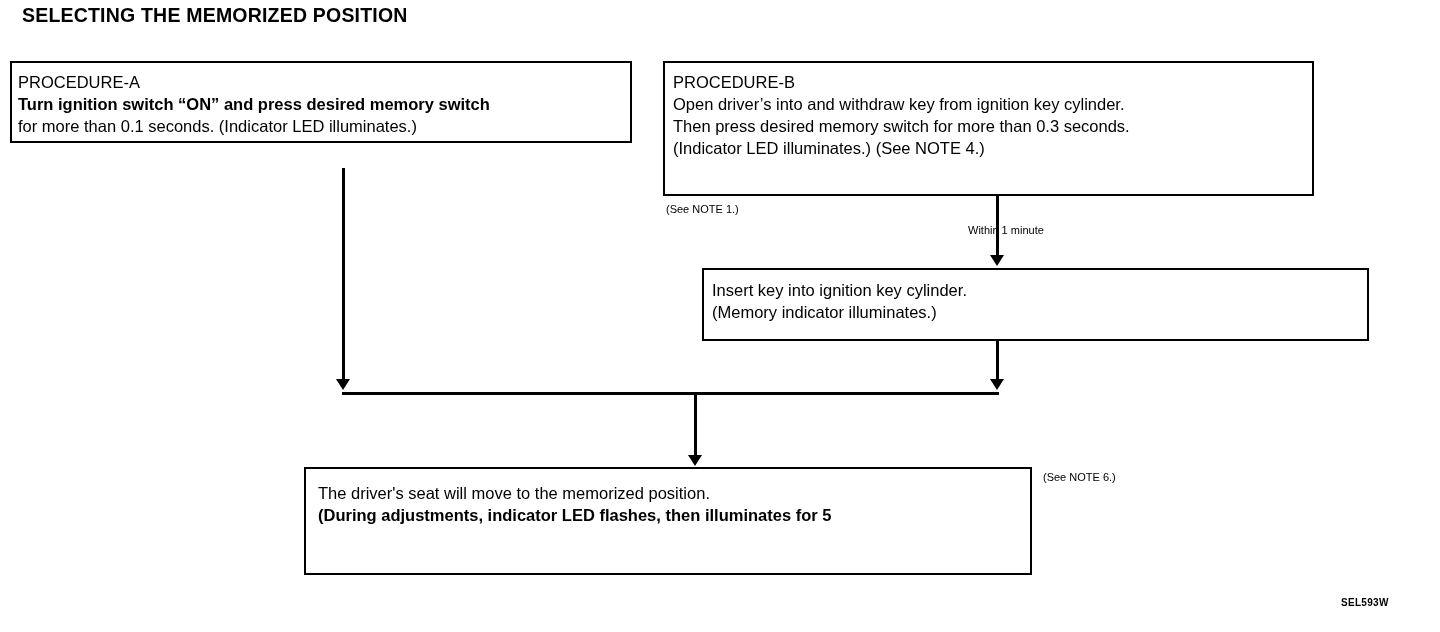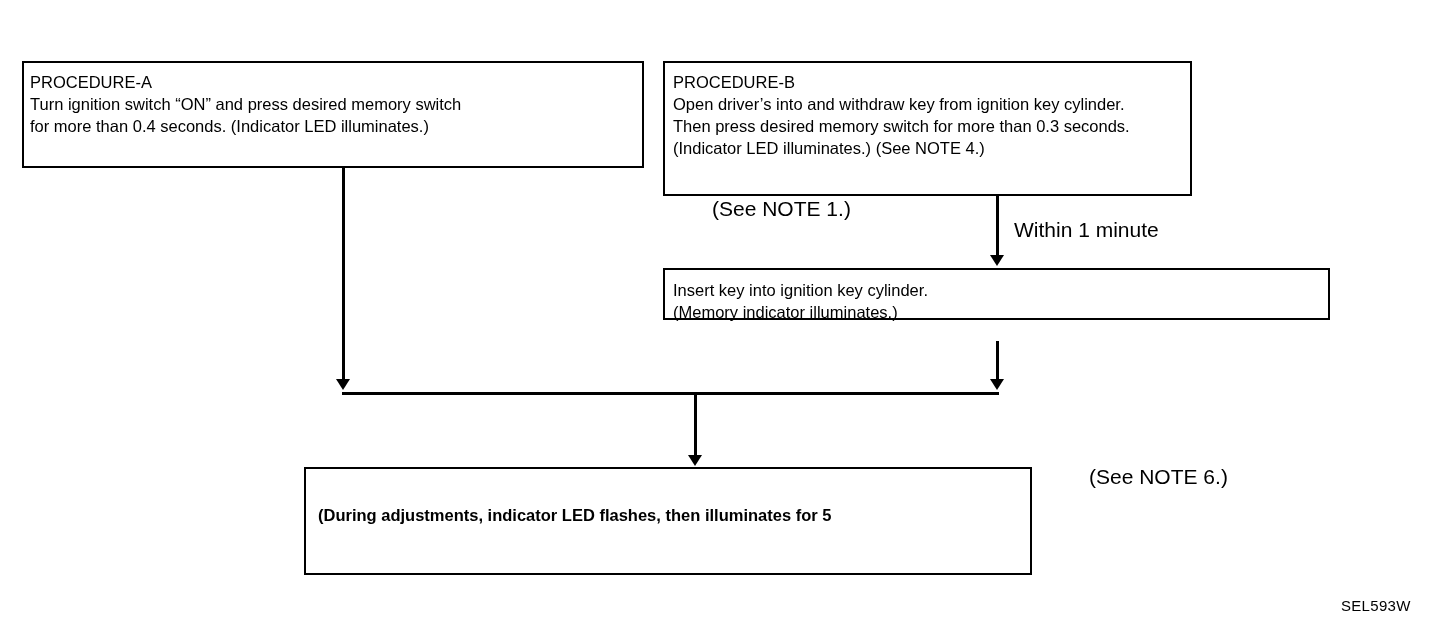--- a/index.html
+++ b/index.html
@@ -34,29 +34,28 @@
     background: #ffffff;
   }
   .box-text {
     position: absolute;
     font-size: 16.5px;
     line-height: 22px;
     white-space: pre;
   }
   .free-text {
     position: absolute;
-    font-size: 21px;
+    font-size: 11px;
     line-height: 22px;
     white-space: pre;
-    margin-left: 46px;
   }
   .code {
     position: absolute;
-    font-size: 15px;
-    font-weight: normal;
+    font-size: 10px;
+    font-weight: bold;
     letter-spacing: 0.3px;
     white-space: nowrap;
   }
   .vline {
     position: absolute;
     width: 3px;
     background: #000000;
   }
   .hline {
     position: absolute;
@@ -70,58 +69,60 @@
     border-left: 7px solid transparent;
     border-right: 7px solid transparent;
     border-top: 11px solid #000000;
   }
 </style>
 </head>
 <body>
 
 <div id="page">
 
+  <div class="title">SELECTING THE MEMORIZED POSITION</div>
 
-  <div class="box" style="left:22px; top:61px; width:622px; height:107px;padding-left:28px;">
+  <div class="box" style="left:10px; top:61px; width:622px; height:82px;padding-left:28px;">
     <div class="box-text" style="left:6px; top:8px;">PROCEDURE-A</div>
-    <div class="box-text" style="left:6px; top:30px;">Turn ignition switch “ON” and press desired memory switch</div>
-    <div class="box-text" style="left:6px; top:52px;">for more than 0.4 seconds. (Indicator LED illuminates.)</div>
+    <div class="box-text" style="left:6px; top:30px;font-weight:bold;">Turn ignition switch “ON” and press desired memory switch</div>
+    <div class="box-text" style="left:6px; top:52px;">for more than 0.1 seconds. (Indicator LED illuminates.)</div>
   </div>
 
-  <div class="box" style="left:663px; top:61px; width:529px; height:135px;">
+  <div class="box" style="left:663px; top:61px; width:651px; height:135px;">
     <div class="box-text" style="left:8px; top:8px;">PROCEDURE-B</div>
     <div class="box-text" style="left:8px; top:30px;">Open driver’s into and withdraw key from ignition key cylinder.</div>
     <div class="box-text" style="left:8px; top:52px;">Then press desired memory switch for more than 0.3 seconds.</div>
     <div class="box-text" style="left:8px; top:74px;">(Indicator LED illuminates.) (See NOTE 4.)</div>
   </div>
 
   <div class="free-text" style="left:666px; top:198px;">(See NOTE 1.)</div>
 
   <div class="free-text" style="left:968px; top:219px;text-align:center;">Within 1 minute</div>
 
   <div class="vline" style="left:996px; top:196px; height:61px;"></div>
   <div class="arrowhead" style="left:990px; top:255px;"></div>
 
-  <div class="box" style="left:663px; top:268px; width:667px; height:52px;">
+  <div class="box" style="left:702px; top:268px; width:667px; height:73px;">
     <div class="box-text" style="left:8px; top:9px;">Insert key into ignition key cylinder.</div>
     <div class="box-text" style="left:8px; top:31px;">(Memory indicator illuminates.)</div>
   </div>
 
   <div class="vline" style="left:342px; top:168px; height:212px;"></div>
   <div class="arrowhead" style="left:336px; top:379px;"></div>
 
   <div class="vline" style="left:996px; top:341px; height:39px;"></div>
   <div class="arrowhead" style="left:990px; top:379px;"></div>
 
   <div class="hline" style="left:342px; top:392px; width:657px;"></div>
 
   <div class="vline" style="left:694px; top:392px; height:64px;"></div>
   <div class="arrowhead" style="left:688px; top:455px;"></div>
 
   <div class="box" style="left:304px; top:467px; width:728px; height:108px;">
+    <div class="box-text" style="left:12px; top:13px;">The driver's seat will move to the memorized position.</div>
     <div class="box-text" style="left:12px; top:35px;font-weight:bold;">(During adjustments, indicator LED flashes, then illuminates for 5</div>
   </div>
 
   <div class="free-text" style="left:1043px; top:466px;">(See NOTE 6.)</div>
 
   <div class="code" style="left:1341px; top:597px;">SEL593W</div>
 
 </div>
 
 </body></html>

